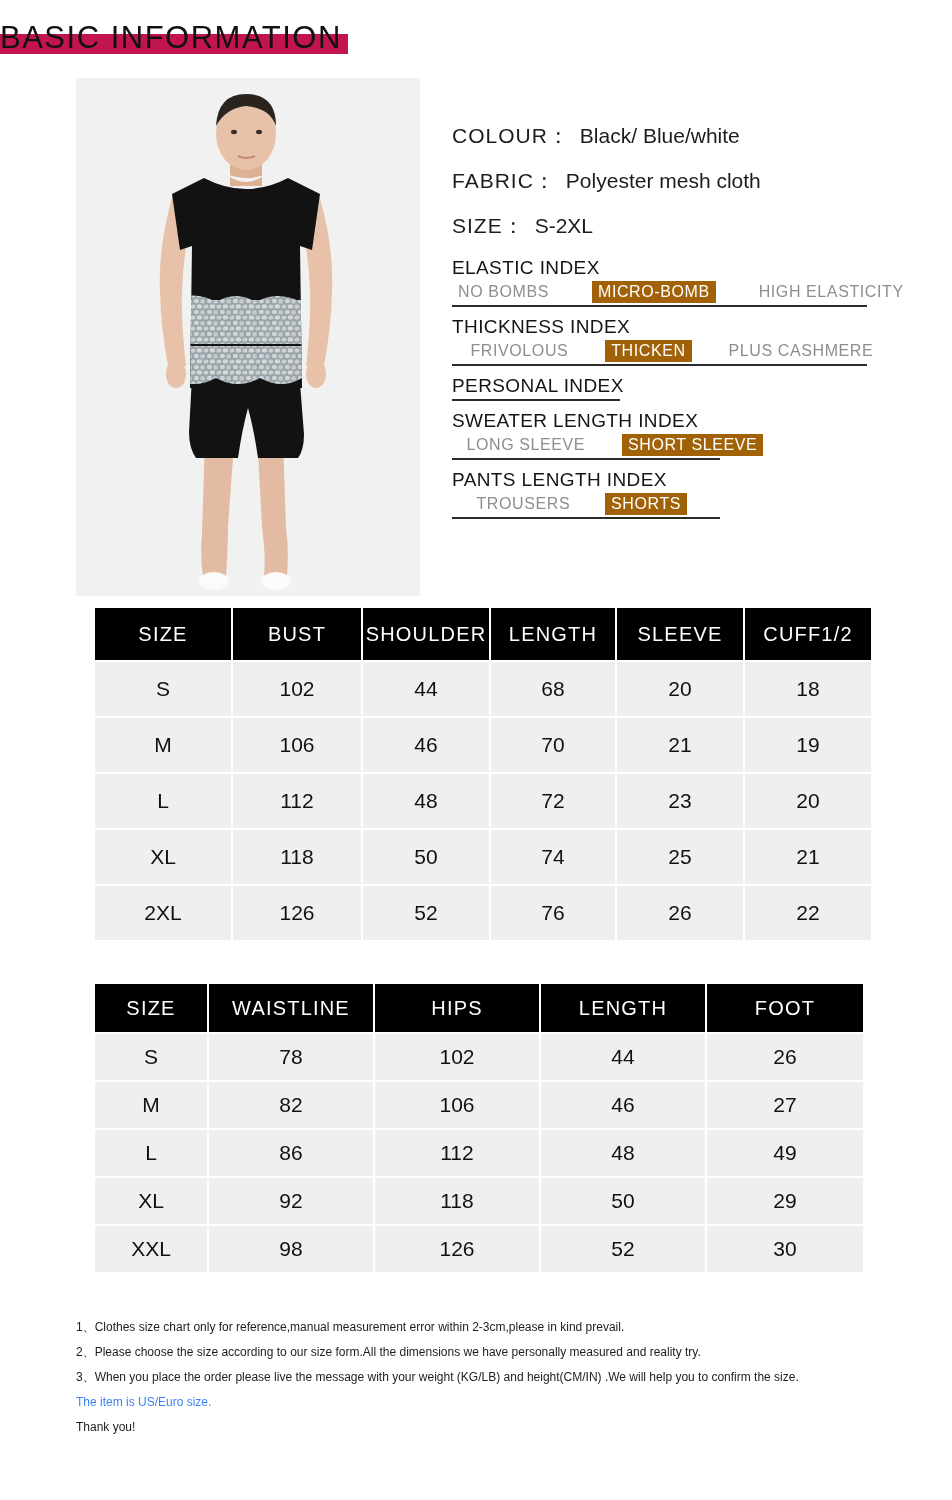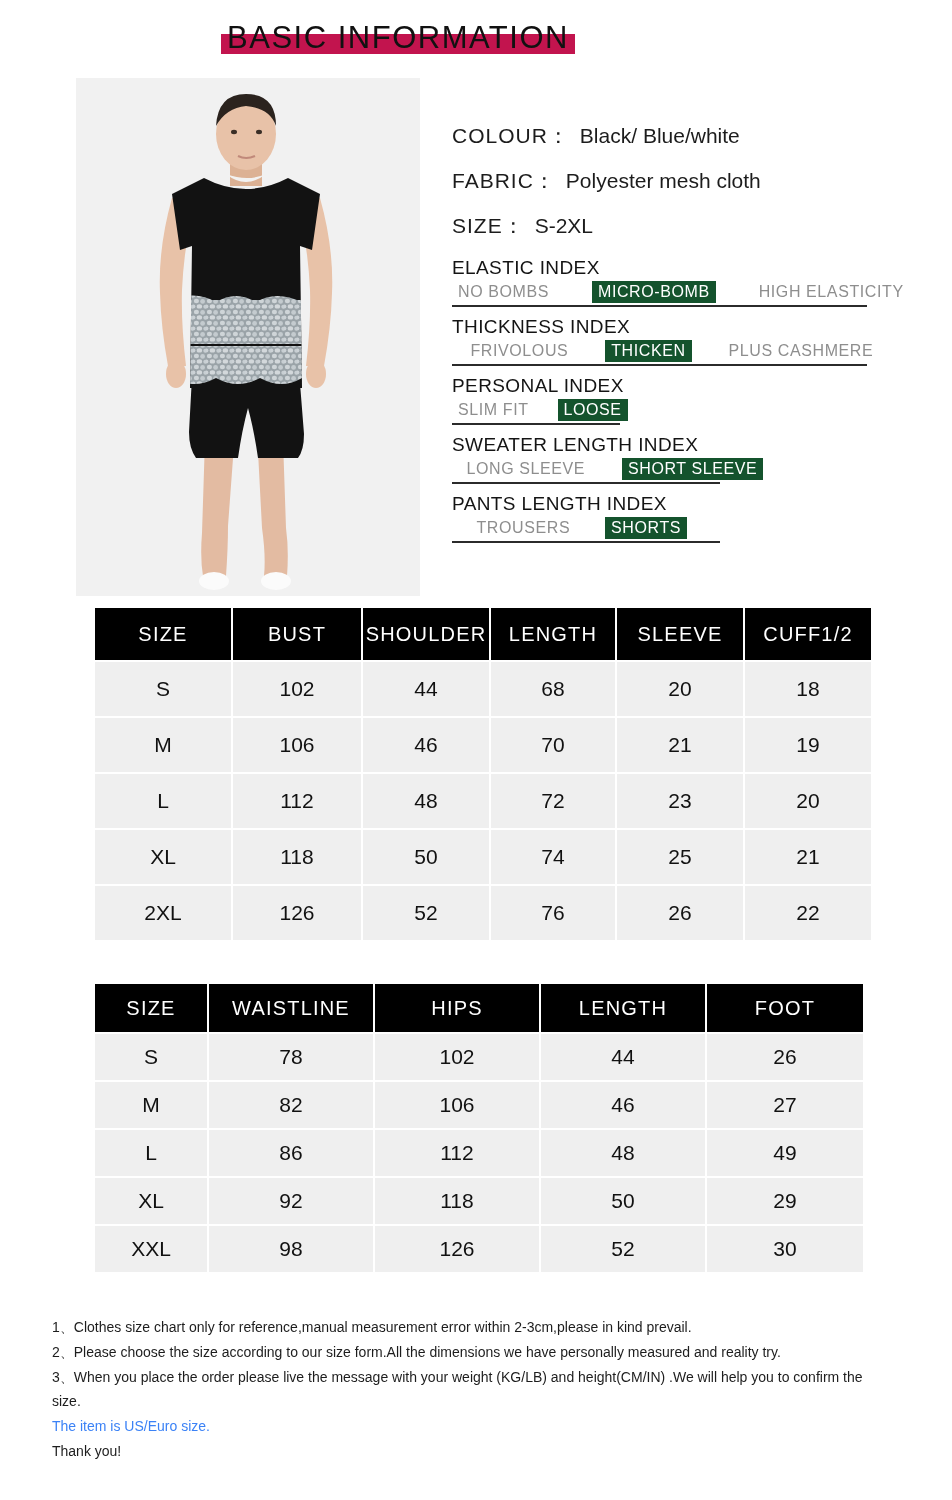--- a/index.html
+++ b/index.html
@@ -12,24 +12,23 @@
     height: 1500px;
     position: relative;
     font-family: "Liberation Sans", sans-serif;
     color: #1a1a1a;
     overflow: hidden;
   }
 
   
   .title-wrap {
     position: absolute;
-    left: 8px;
+    left: 0;
     top: 16px;
     width: 780px;
-    text-align: center;
     height: 46px;
   }
   .title-inner {
     position: relative;
     display: inline-block;
   }
   .title-bar {
     position: absolute;
     left: -6px;
     right: -6px;
@@ -93,21 +92,21 @@
   }
   .idx-opt {
     display: inline-block;
     font-size: 16px;
     color: #8e8e8e;
     letter-spacing: 0.6px;
     padding: 2px 6px;
     vertical-align: middle;
   }
   .idx-opt.on {
-    background: #14532d;
+    background: #a16207;
     color: #ffffff;
   }
   .idx-rule {
     height: 2px;
     background: #2b2b2b;
     margin-top: 1px;
     margin-bottom: 7px;
   }
 
   
@@ -139,24 +138,24 @@
   #table-top th { height: 50px; }
   #table-top td { height: 52px; }
 
   #table-bottom { left: 93px; top: 982px; width: 766px; }
   #table-bottom th { height: 46px; }
   #table-bottom td { height: 44px; }
 
   
   .notes {
     position: absolute;
-    left: 52px;
+    left: 76px;
     top: 1315px;
     width: 812px;
-    font-size: 14px;
+    font-size: 12px;
     line-height: 24px;
     color: #1d1d1d;
   }
   .notes p { margin: 0 0 1px 0; }
   .note-red {
     color: #3b82f6;
     font-weight: normal;
   }
 </style>
 </head>
@@ -254,25 +253,20 @@
       <span style="display:inline-block;width:22px"></span>
       <span class="idx-opt on">THICKEN</span>
       <span style="display:inline-block;width:22px"></span>
       <span class="idx-opt">PLUS CASHMERE</span>
     </div>
     <div class="idx-rule" style="width:415px"></div>
   </div>
 
   <div class="idx-block">
     <div class="idx-title">PERSONAL INDEX</div>
-    <div class="idx-row">
-      <span class="idx-opt">SLIM FIT</span>
-      <span style="display:inline-block;width:14px"></span>
-      <span class="idx-opt on">LOOSE</span>
-    </div>
     <div class="idx-rule" style="width:168px"></div>
   </div>
 
   <div class="idx-block">
     <div class="idx-title">SWEATER LENGTH INDEX</div>
     <div class="idx-row">
       <span style="display:inline-block;width:4px"></span>
       <span class="idx-opt">LONG SLEEVE</span>
       <span style="display:inline-block;width:22px"></span>
       <span class="idx-opt on">SHORT SLEEVE</span>

